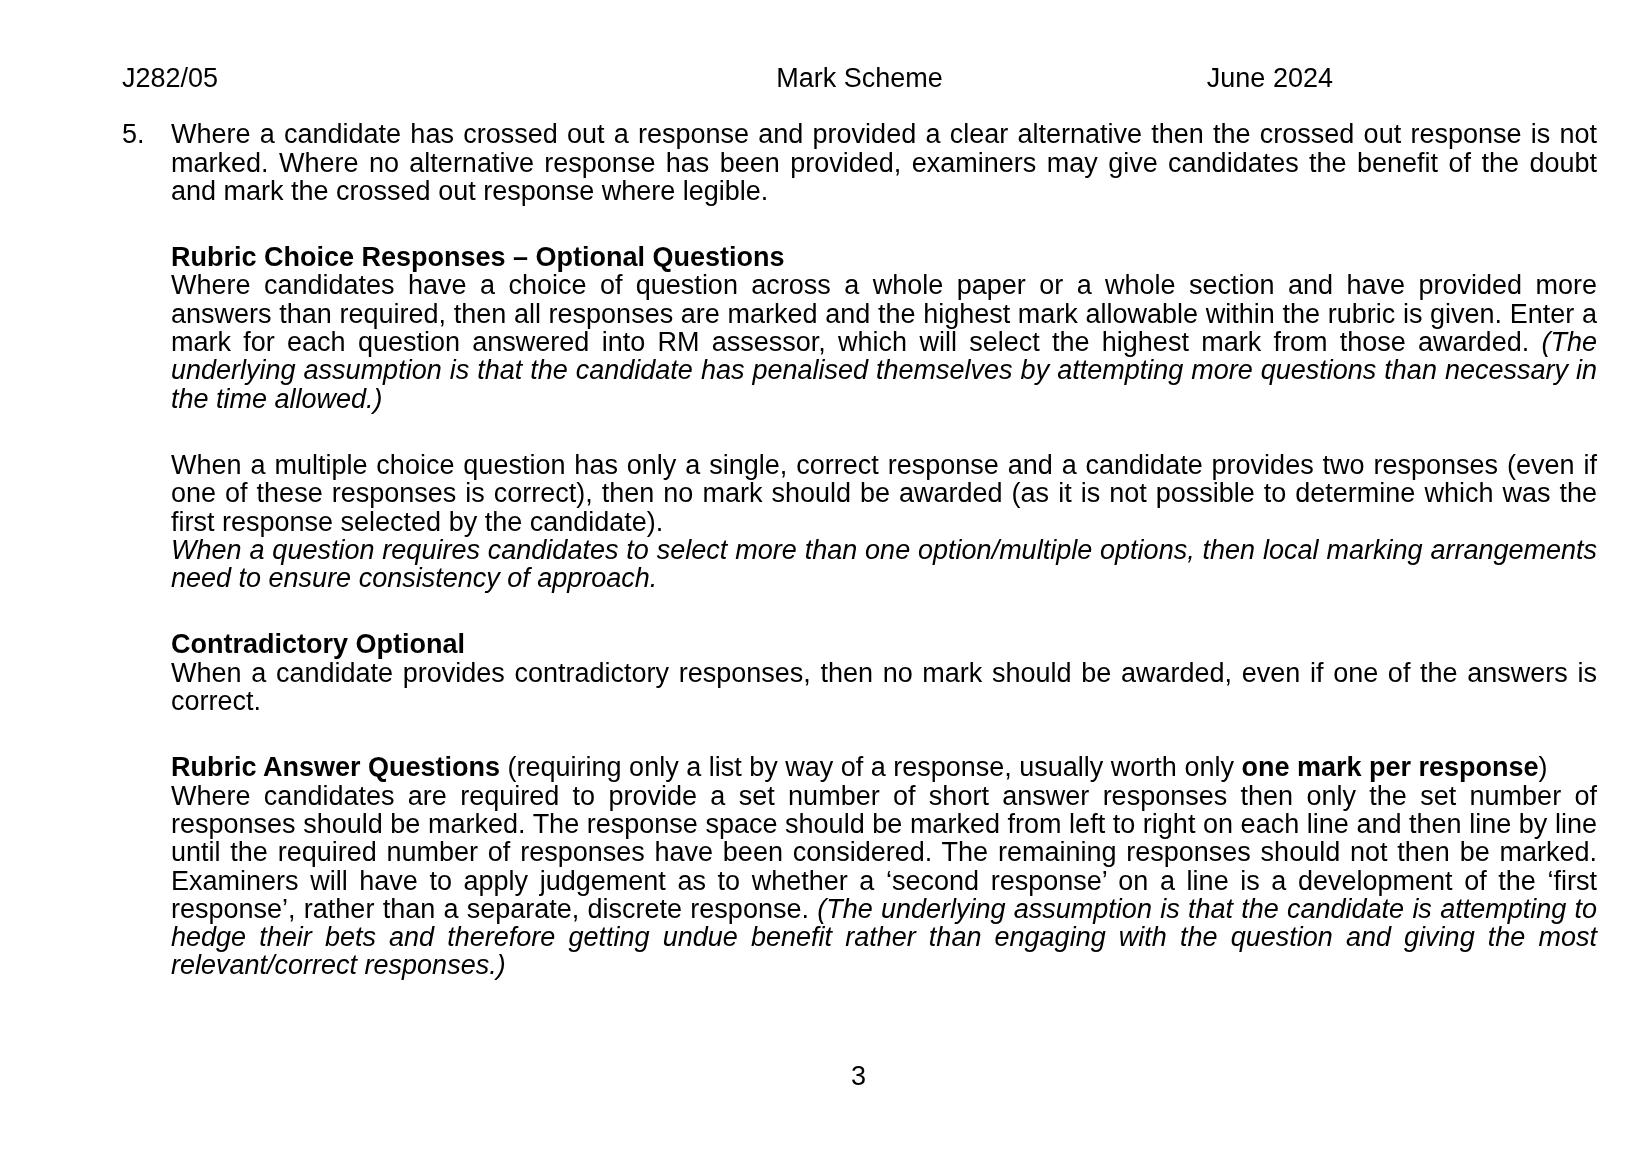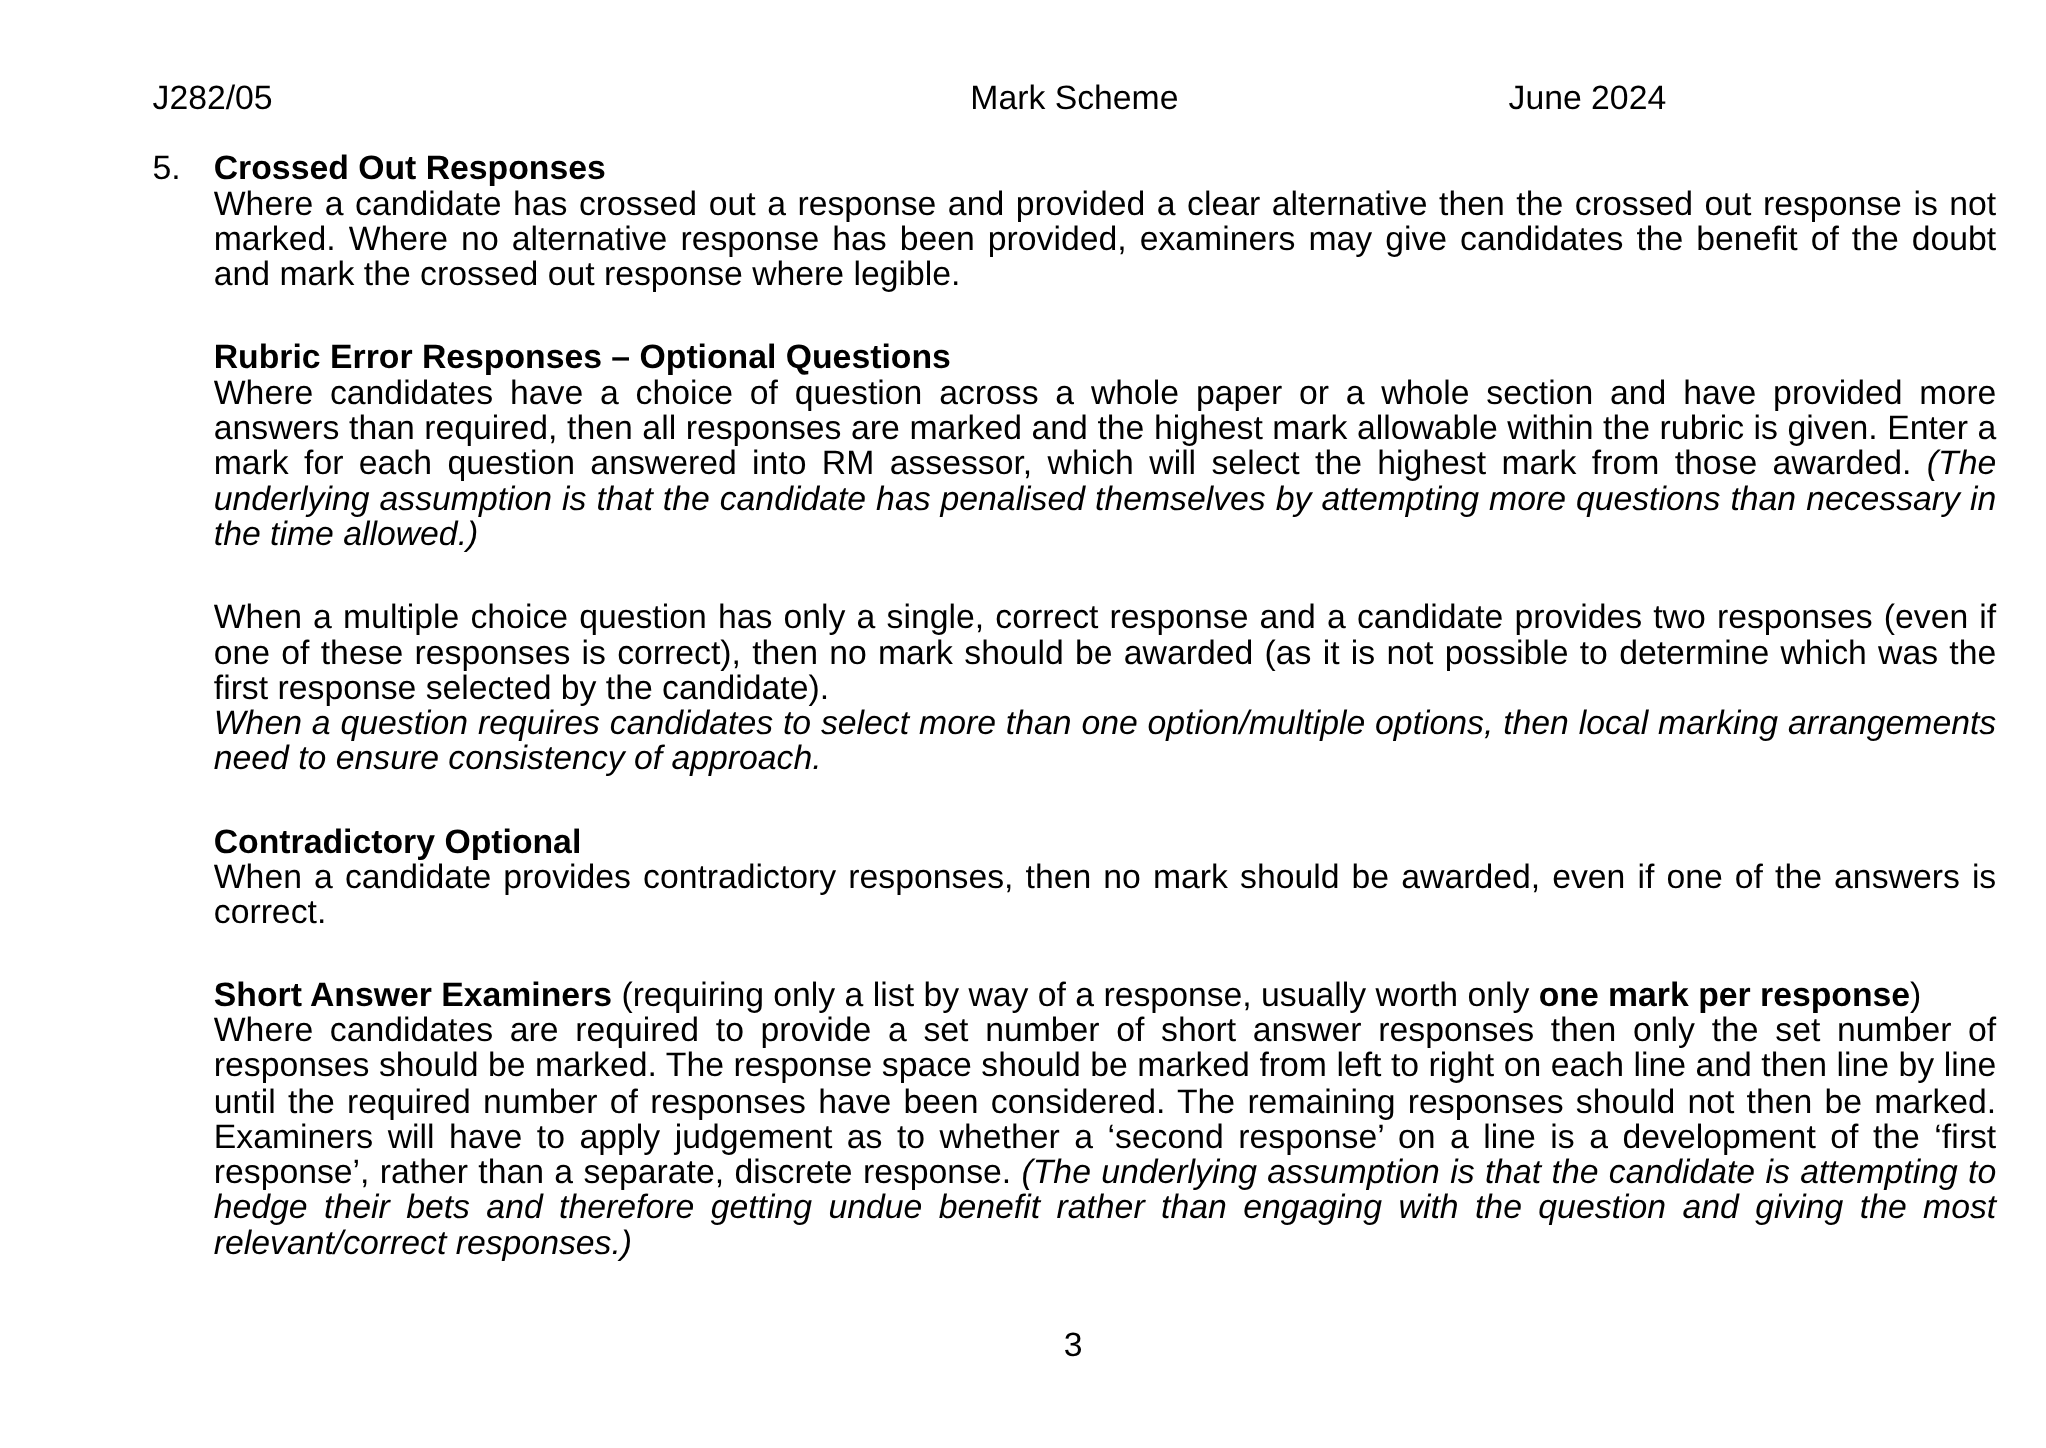--- a/index.html
+++ b/index.html
@@ -37,40 +37,39 @@
 
   <div class="header">
     <span class="hl">J282/05</span>
     <span class="hc">Mark Scheme</span>
     <span class="hr">June 2024</span>
   </div>
 
   <div class="section numbered">
     <div class="num">5.</div>
     <div class="sec-body">
-      <div class="h">Crossed Out Responses</div>
       <p>Where a candidate has crossed out a response and provided a clear alternative then the crossed out response is not marked. Where no alternative response has been provided, examiners may give candidates the benefit of the doubt and mark the crossed out response where legible.</p>
     </div>
   </div>
 
   <div class="section">
-    <div class="h">Rubric Error Responses – Optional Questions</div>
+    <div class="h">Rubric Choice Responses – Optional Questions</div>
     <p><span>Where candidates have a choice of question across a whole paper or a whole section and have provided more answers than required, then all responses are marked and the highest mark allowable within the rubric is given. Enter a mark for each question answered into RM assessor, which will select the highest mark from those awarded. </span><span class="i">(The underlying assumption is that the candidate has penalised themselves by attempting more questions than necessary in the time allowed.)</span></p>
   </div>
 
   <div class="section">
     <p>When a multiple choice question has only a single, correct response and a candidate provides two responses (even if one of these responses is correct), then no mark should be awarded (as it is not possible to determine which was the first response selected by the candidate).</p>
     <p class="i">When a question requires candidates to select more than one option/multiple options, then local marking arrangements need to ensure consistency of approach.</p>
   </div>
 
   <div class="section">
     <div class="h">Contradictory Optional</div>
     <p>When a candidate provides contradictory responses, then no mark should be awarded, even if one of the answers is correct.</p>
   </div>
 
   <div class="section">
-    <div><span class="b">Short Answer Examiners</span><span class="r"> (requiring only a list by way of a response, usually worth only </span><span class="b">one mark per response</span><span class="r">)</span></div>
+    <div><span class="b">Rubric Answer Questions</span><span class="r"> (requiring only a list by way of a response, usually worth only </span><span class="b">one mark per response</span><span class="r">)</span></div>
     <p><span>Where candidates are required to provide a set number of short answer responses then only the set number of responses should be marked. The response space should be marked from left to right on each line and then line by line until the required number of responses have been considered.  The remaining responses should not then be marked. Examiners will have to apply judgement as to whether a ‘second response’ on a line is a development of the ‘first response’, rather than a separate, discrete response.  </span><span class="i">(The underlying assumption is that the candidate is attempting to hedge their bets and therefore getting undue benefit rather than engaging with the question and giving the most relevant/correct responses.)</span></p>
   </div>
 
   <div class="footer">3</div>
 
 </div>
 
 </body></html>

